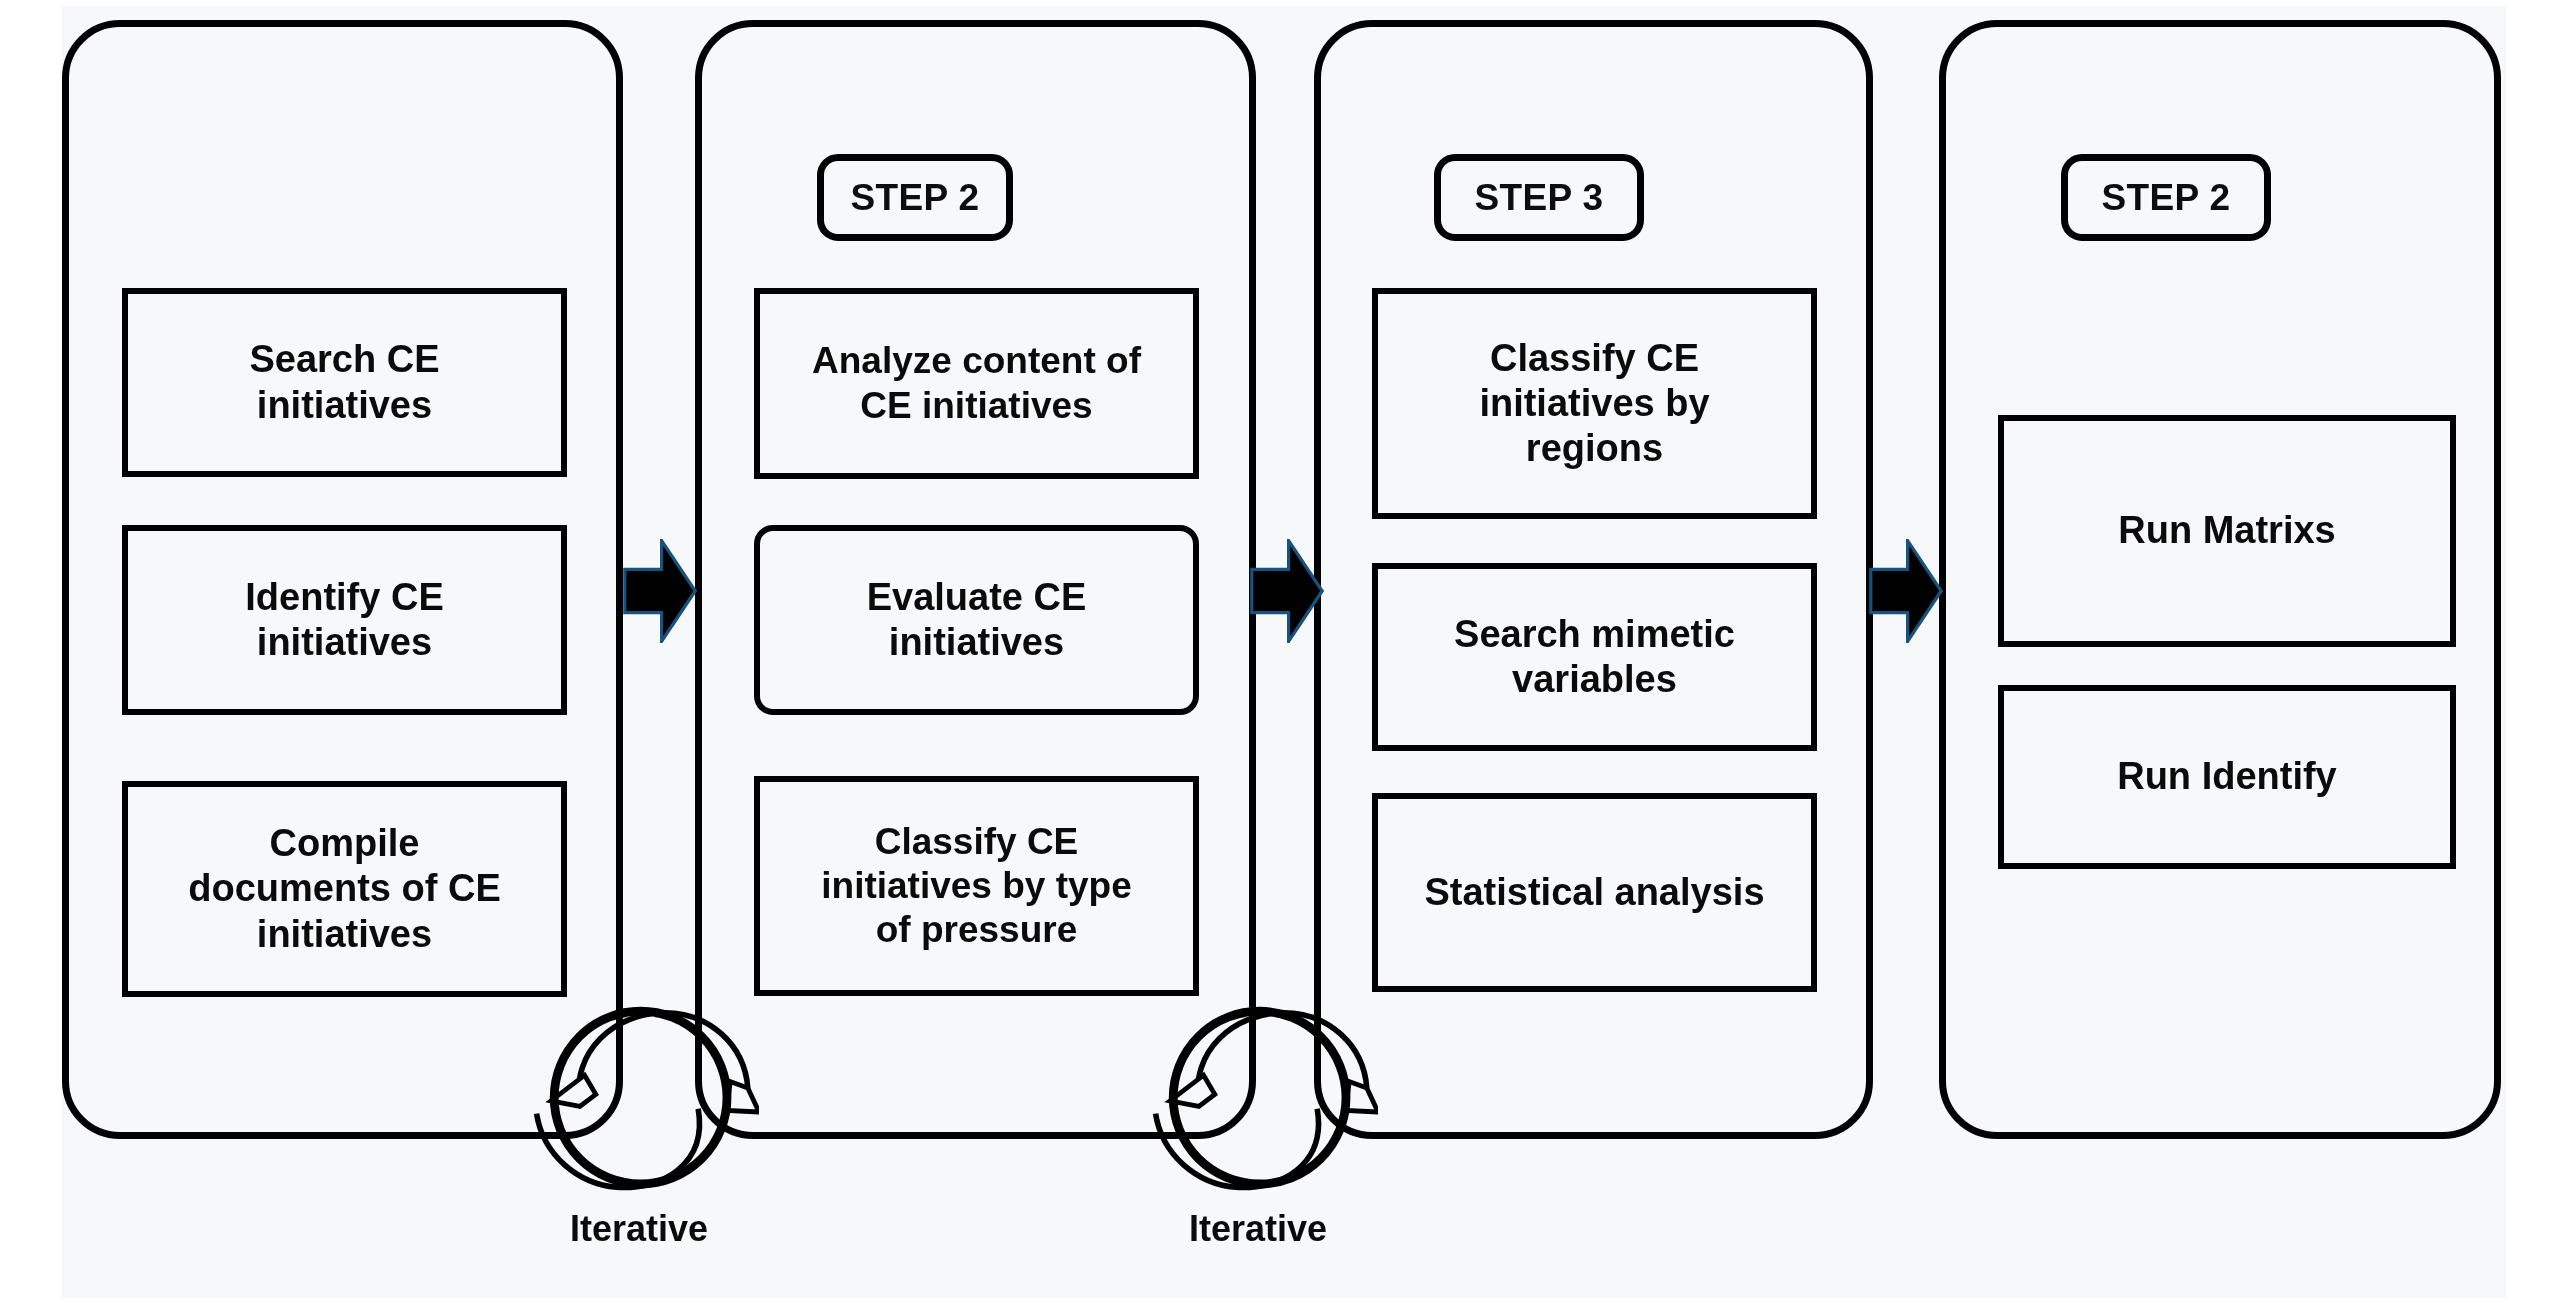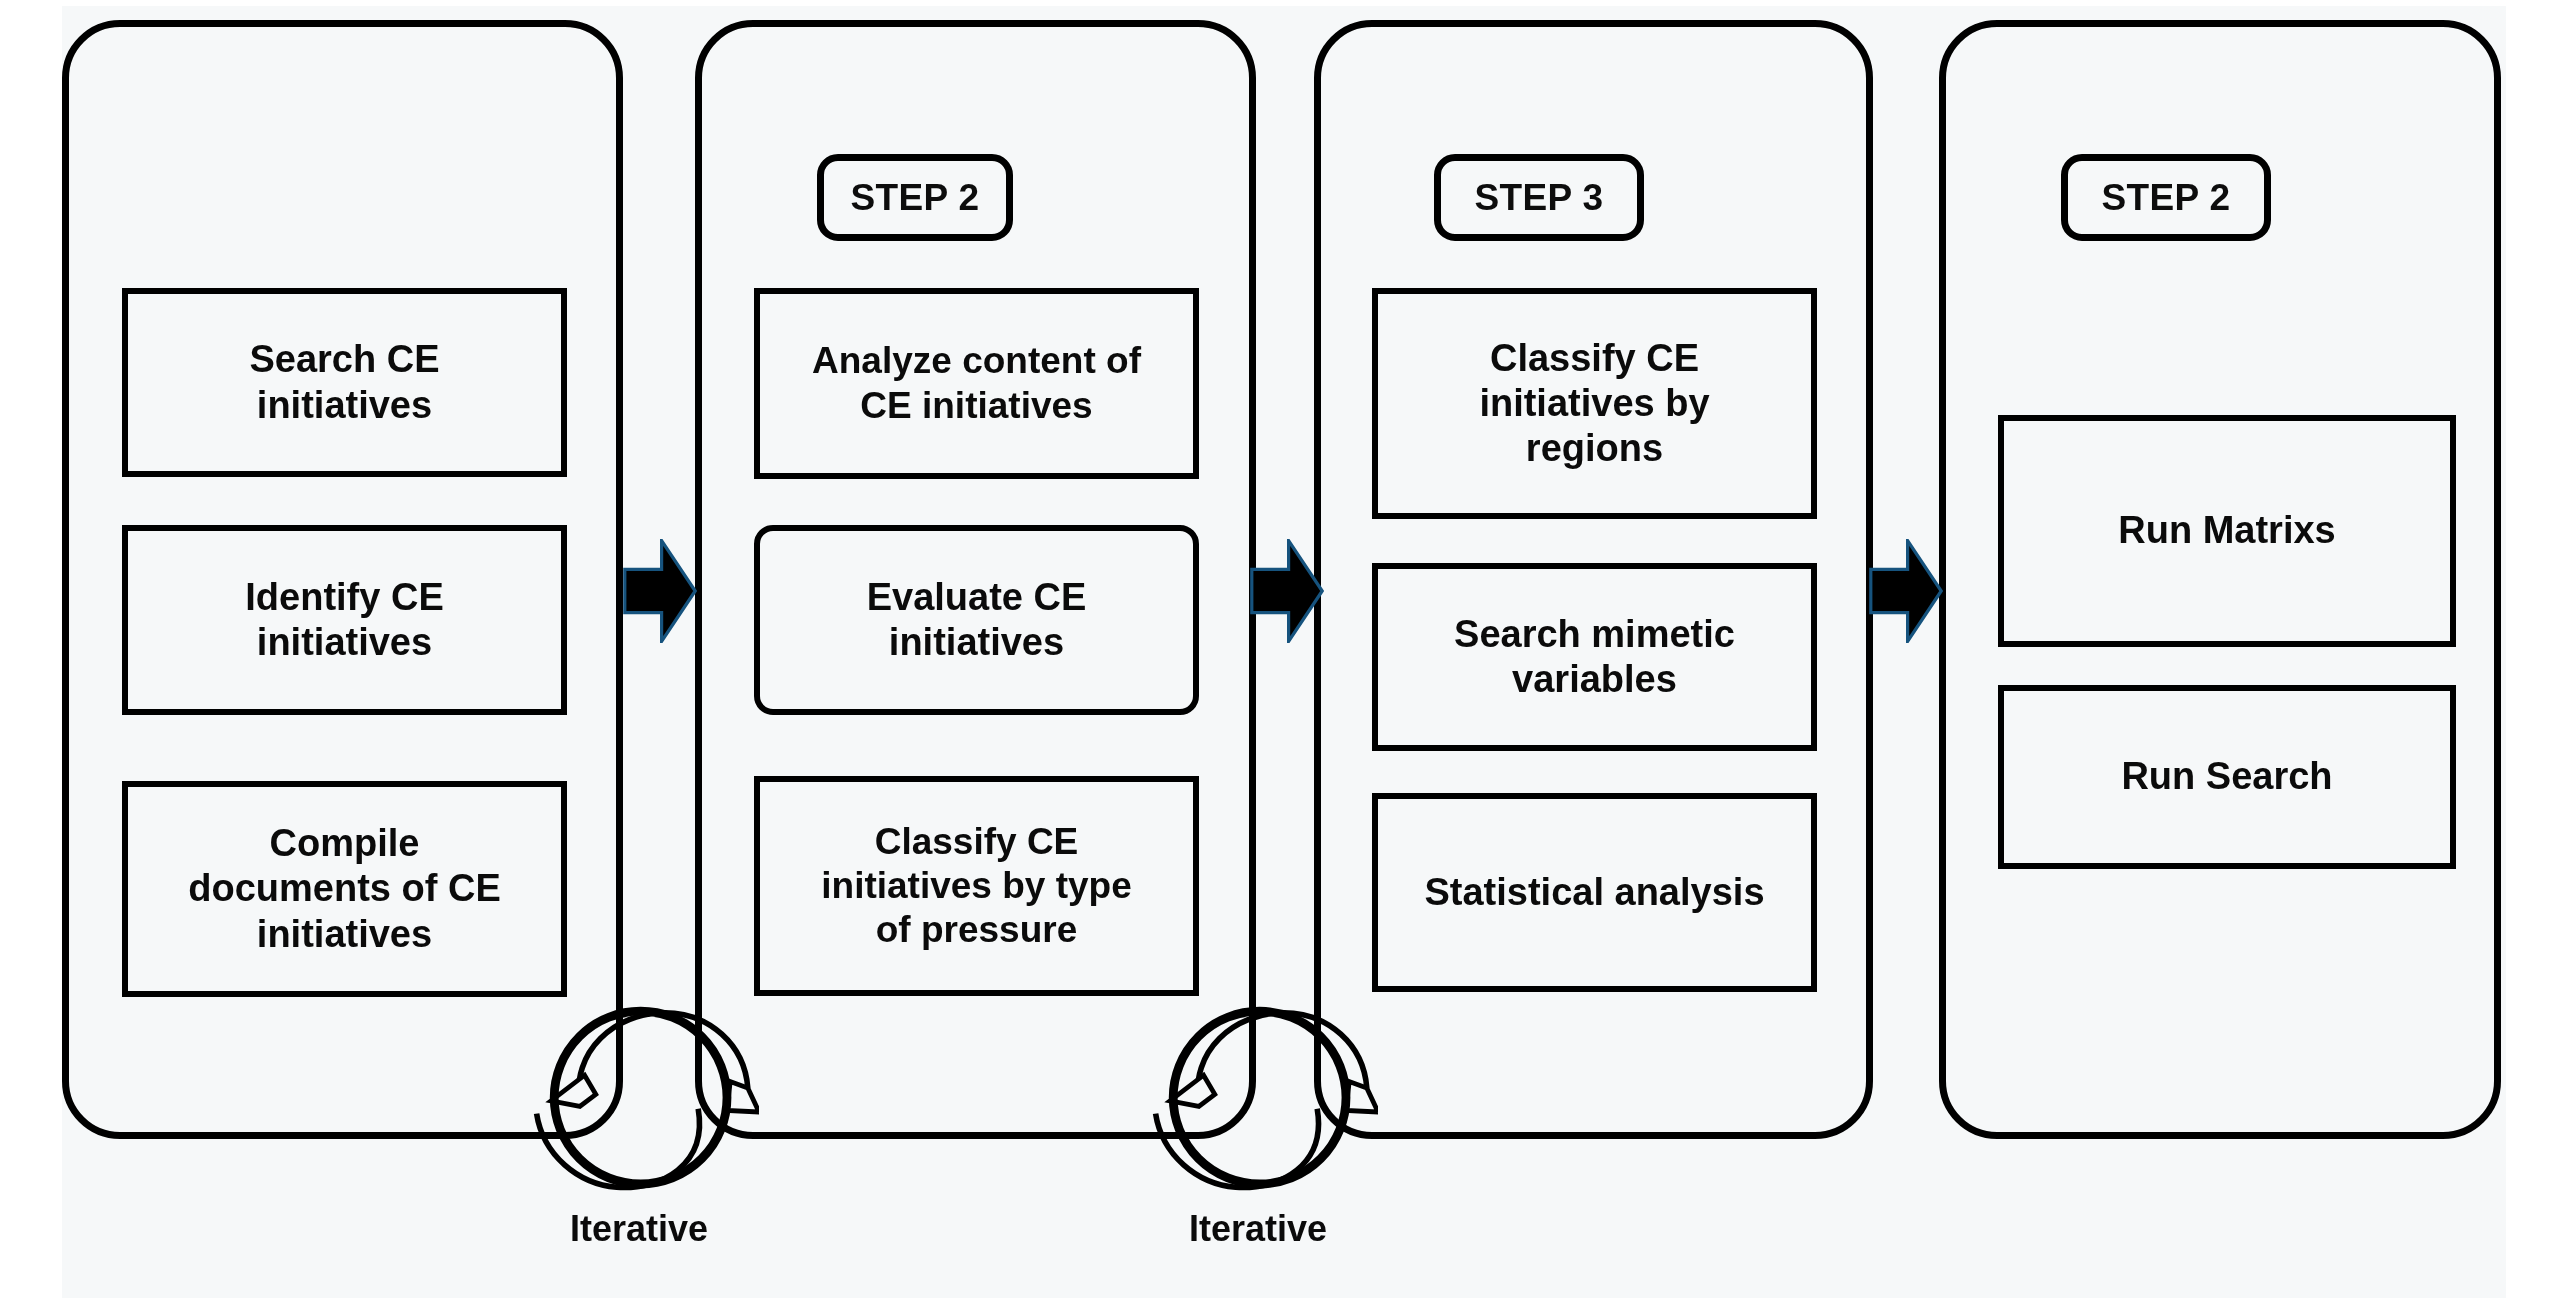--- a/index.html
+++ b/index.html
@@ -154,21 +154,21 @@
   <div class="panel" style="left:1939px; top:20px; width:562px; height:1119px;"></div>
 
   <div class="step-pill" style="left:2061px; top:154px; width:210px; height:87px;">
     <span>STEP 2</span>
   </div>
 
   <div class="task" style="left:1998px; top:415px; width:458px; height:232px;">
     <span>Run Matrixs</span>
   </div>
   <div class="task" style="left:1998px; top:685px; width:458px; height:184px;">
-    <span>Run Search</span>
+    <span>Run Identify</span>
   </div>
 
   <div class="block-arrow" style="left:623px; top:539px; width:74px; height:104px;">
     <svg width="74" height="104" viewBox="0 0 92 130">
       <polygon points="2,38 48,38 48,2 90,65 48,128 48,92 2,92" fill="#000000" stroke="#16537e" stroke-width="4"></polygon>
     </svg>
   </div>
 
   <div class="block-arrow" style="left:1250px; top:539px; width:74px; height:104px;">
     <svg width="74" height="104" viewBox="0 0 92 130">

